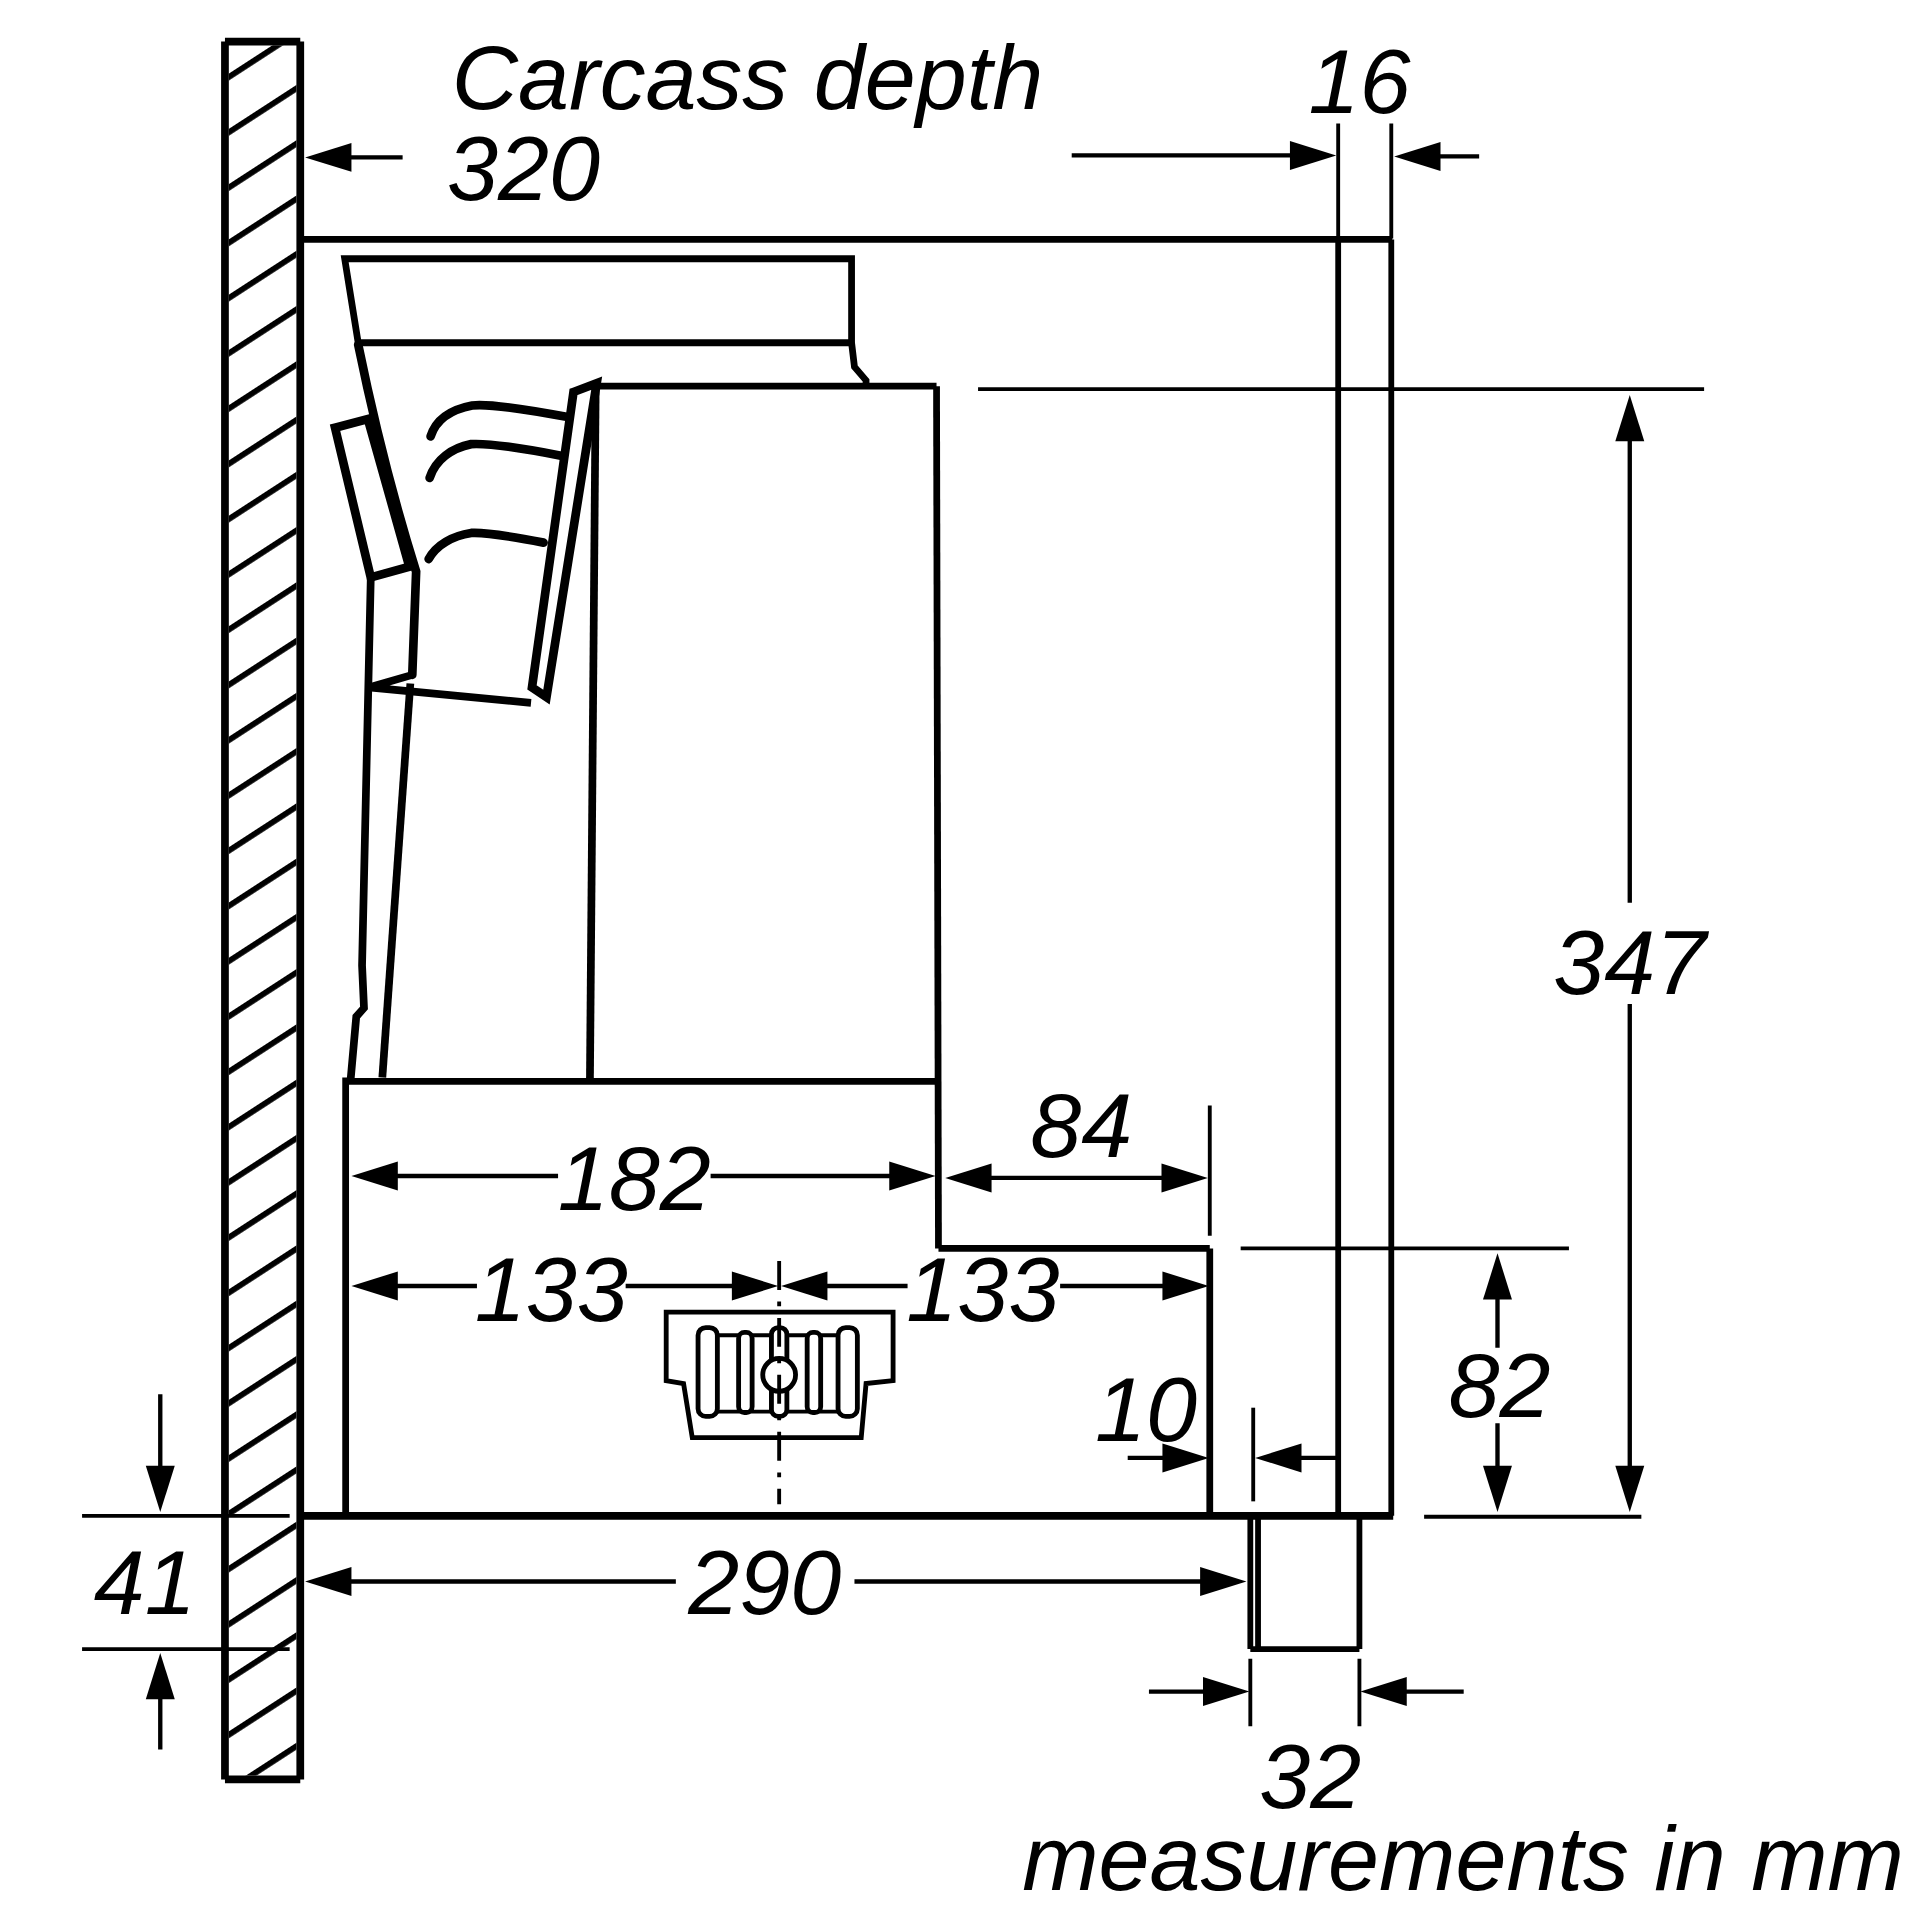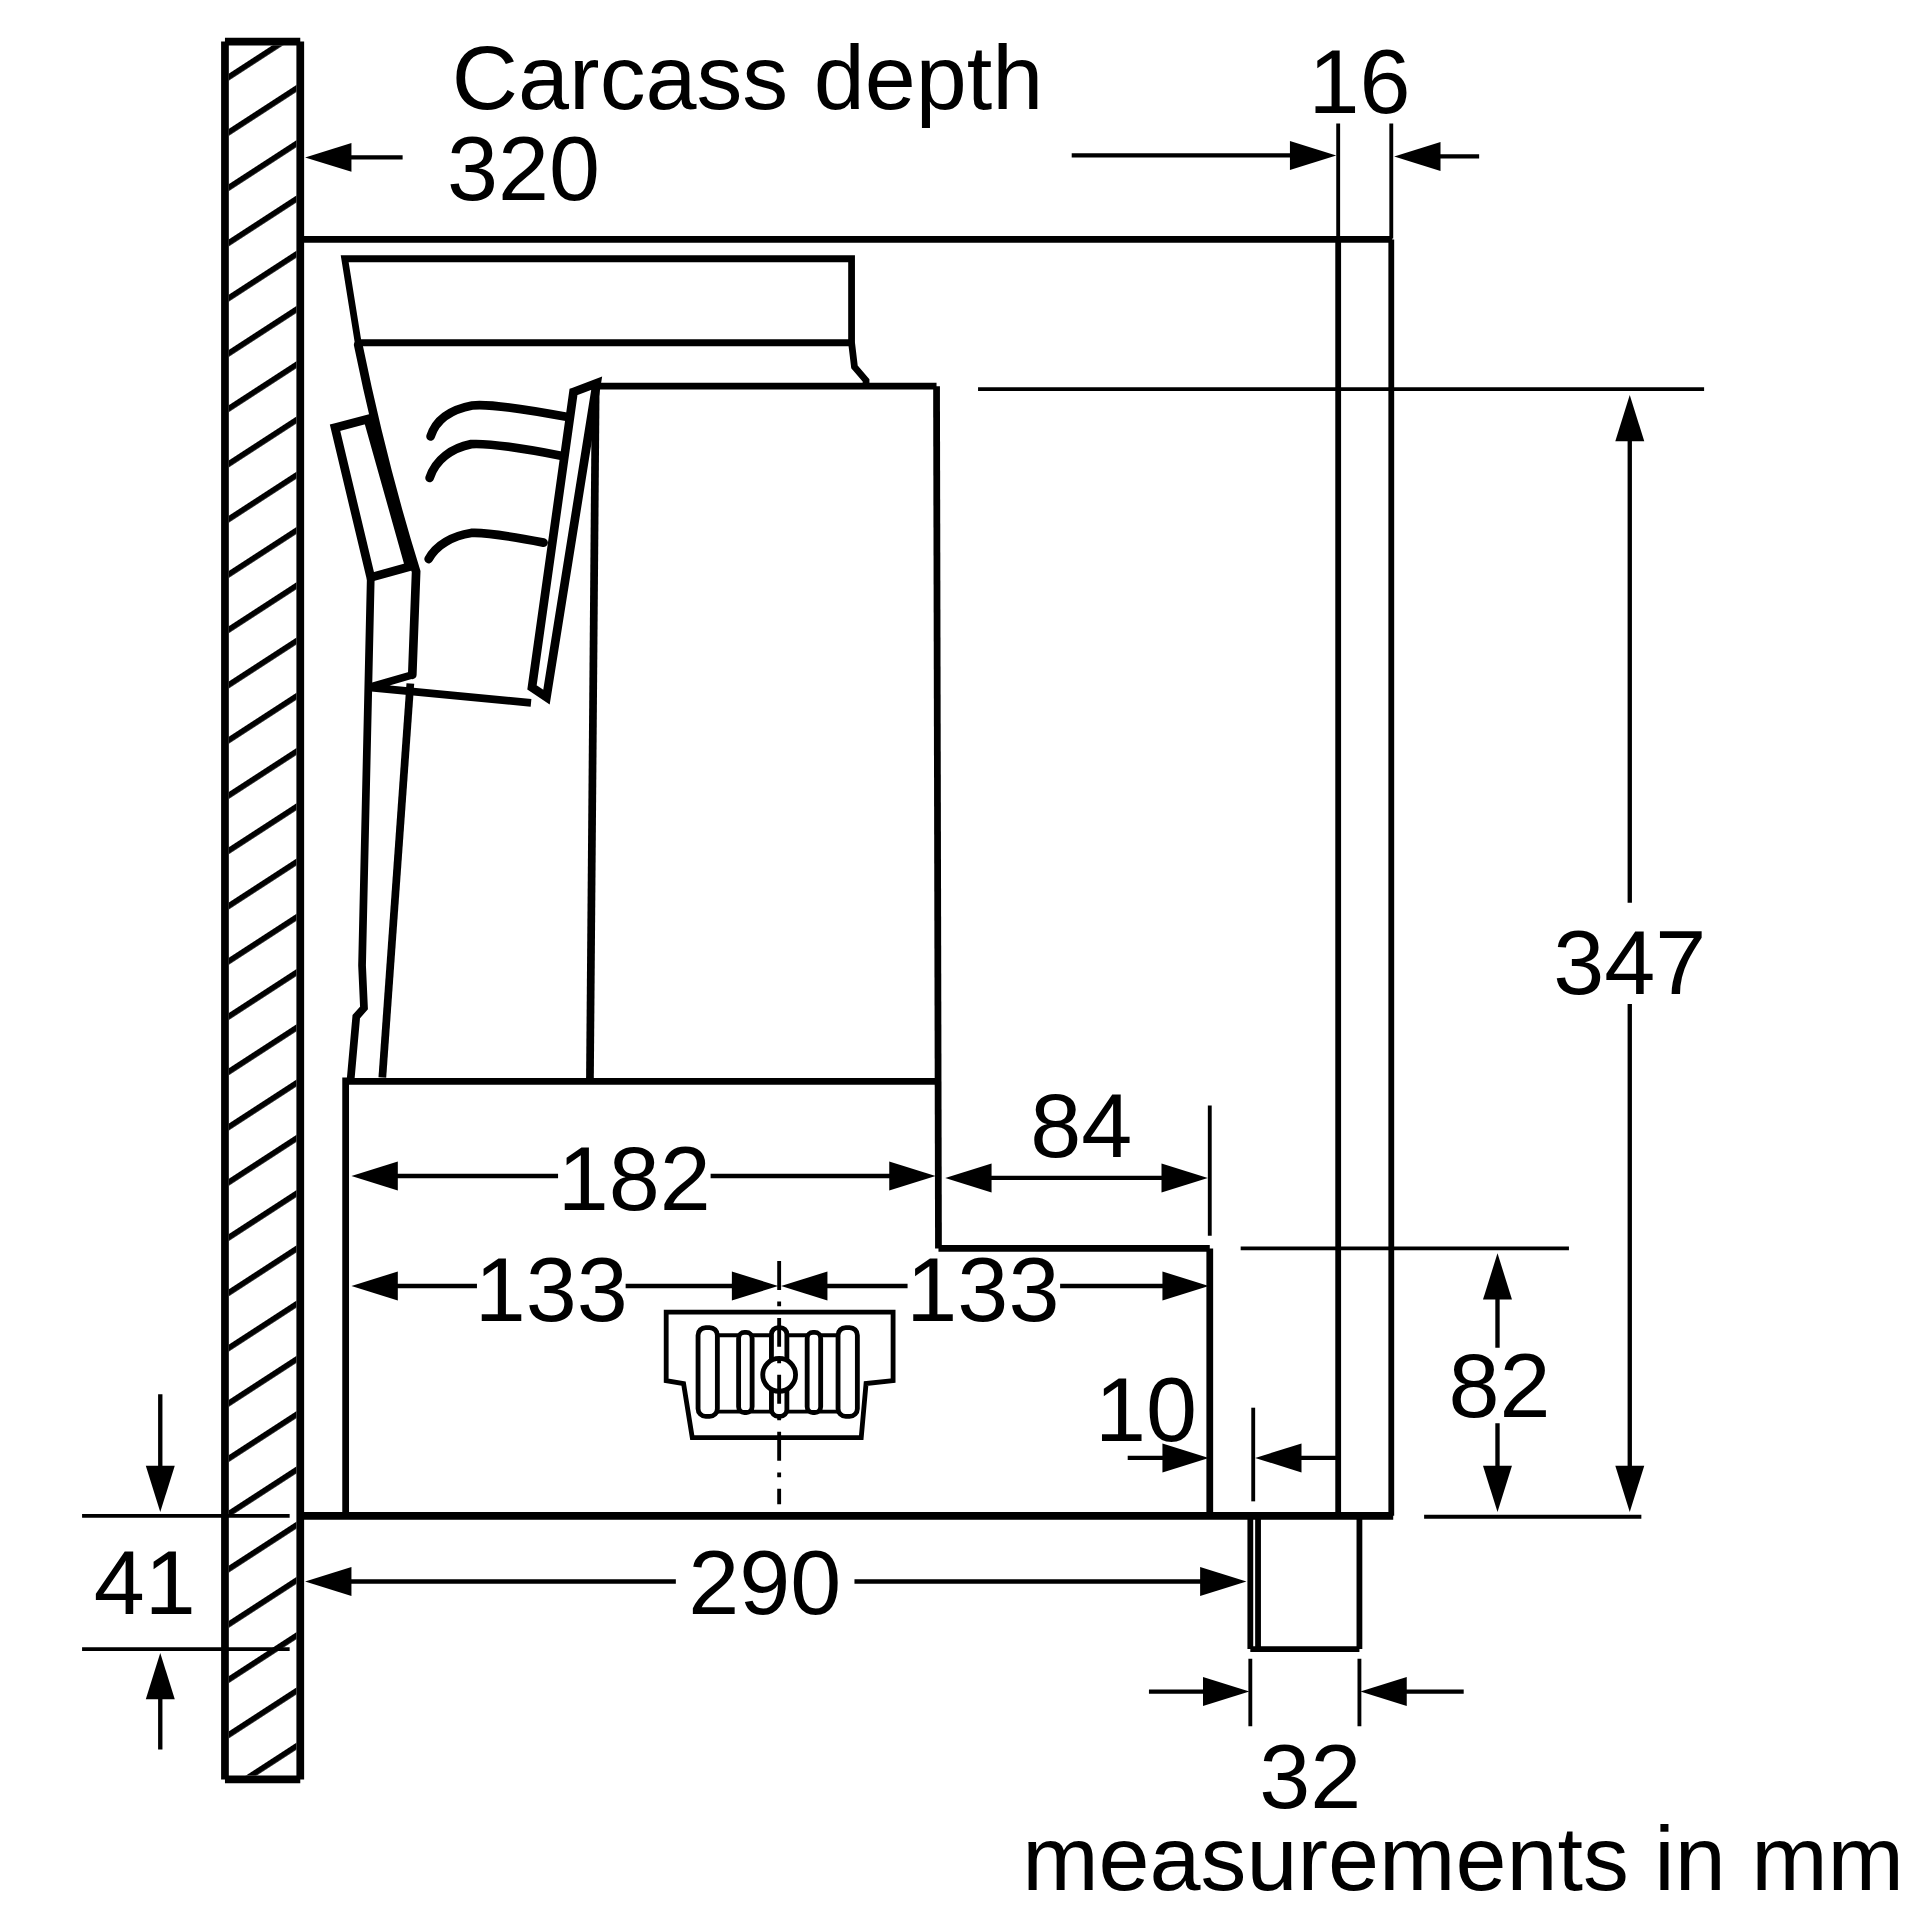--- a/index.html
+++ b/index.html
@@ -1,16 +1,16 @@
 <!DOCTYPE html>
 <html><head>
 <meta charset="utf-8">
 <style>
   html,body{margin:0;padding:0;background:#ffffff;}
-  .stage{width:1931px;height:1931px;position:relative;background:#fff;}
+  .stage{width:1931px;height:1931px;position:relative;background:#fff;font-style:italic;}
   svg{display:block;}
   text{font-family:"Liberation Sans","DejaVu Sans",sans-serif;font-size:95px;fill:#000;}
   .obj{stroke:#000;fill:none;stroke-width:7;stroke-linecap:butt;}
   .obj8{stroke:#000;fill:none;stroke-width:8;}
   .obj6{stroke:#000;fill:none;stroke-width:6;}
   .flap{stroke:#000;fill:none;stroke-width:9;stroke-linecap:round;}
   .solidwhite{stroke:#000;fill:#fff;stroke-width:9;}
   .dim{stroke:#000;fill:none;stroke-width:4.5;}
   .ext{stroke:#000;fill:none;stroke-width:4;}
   .arr{fill:#000;stroke:none;}

